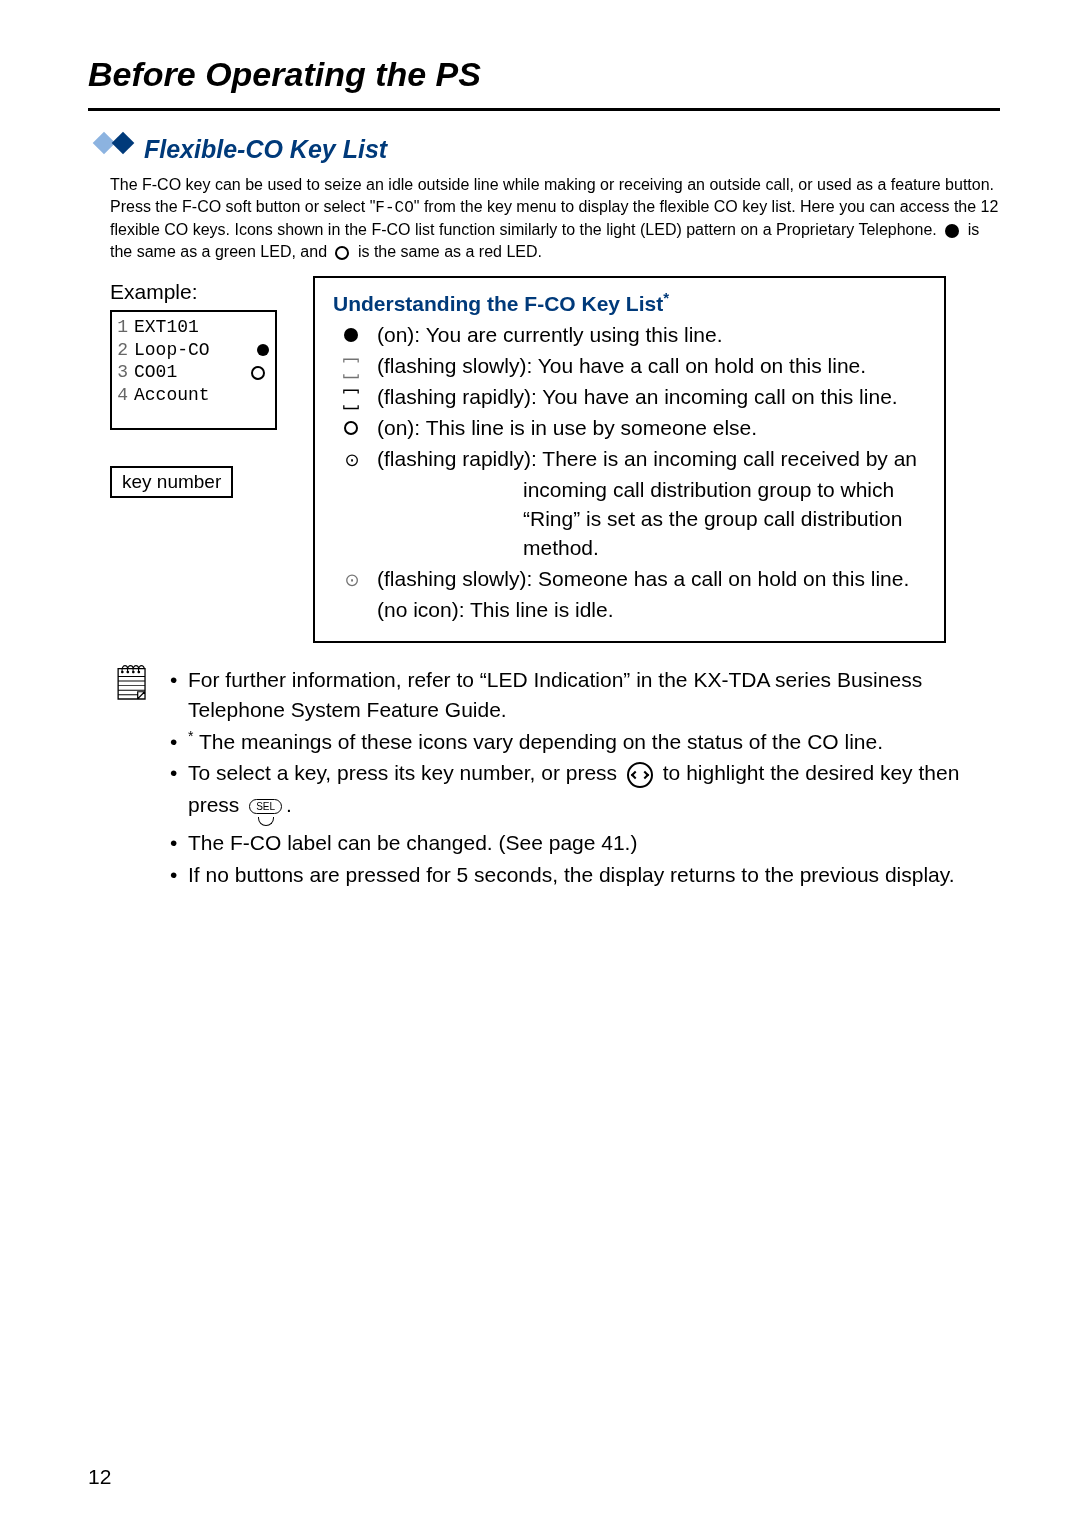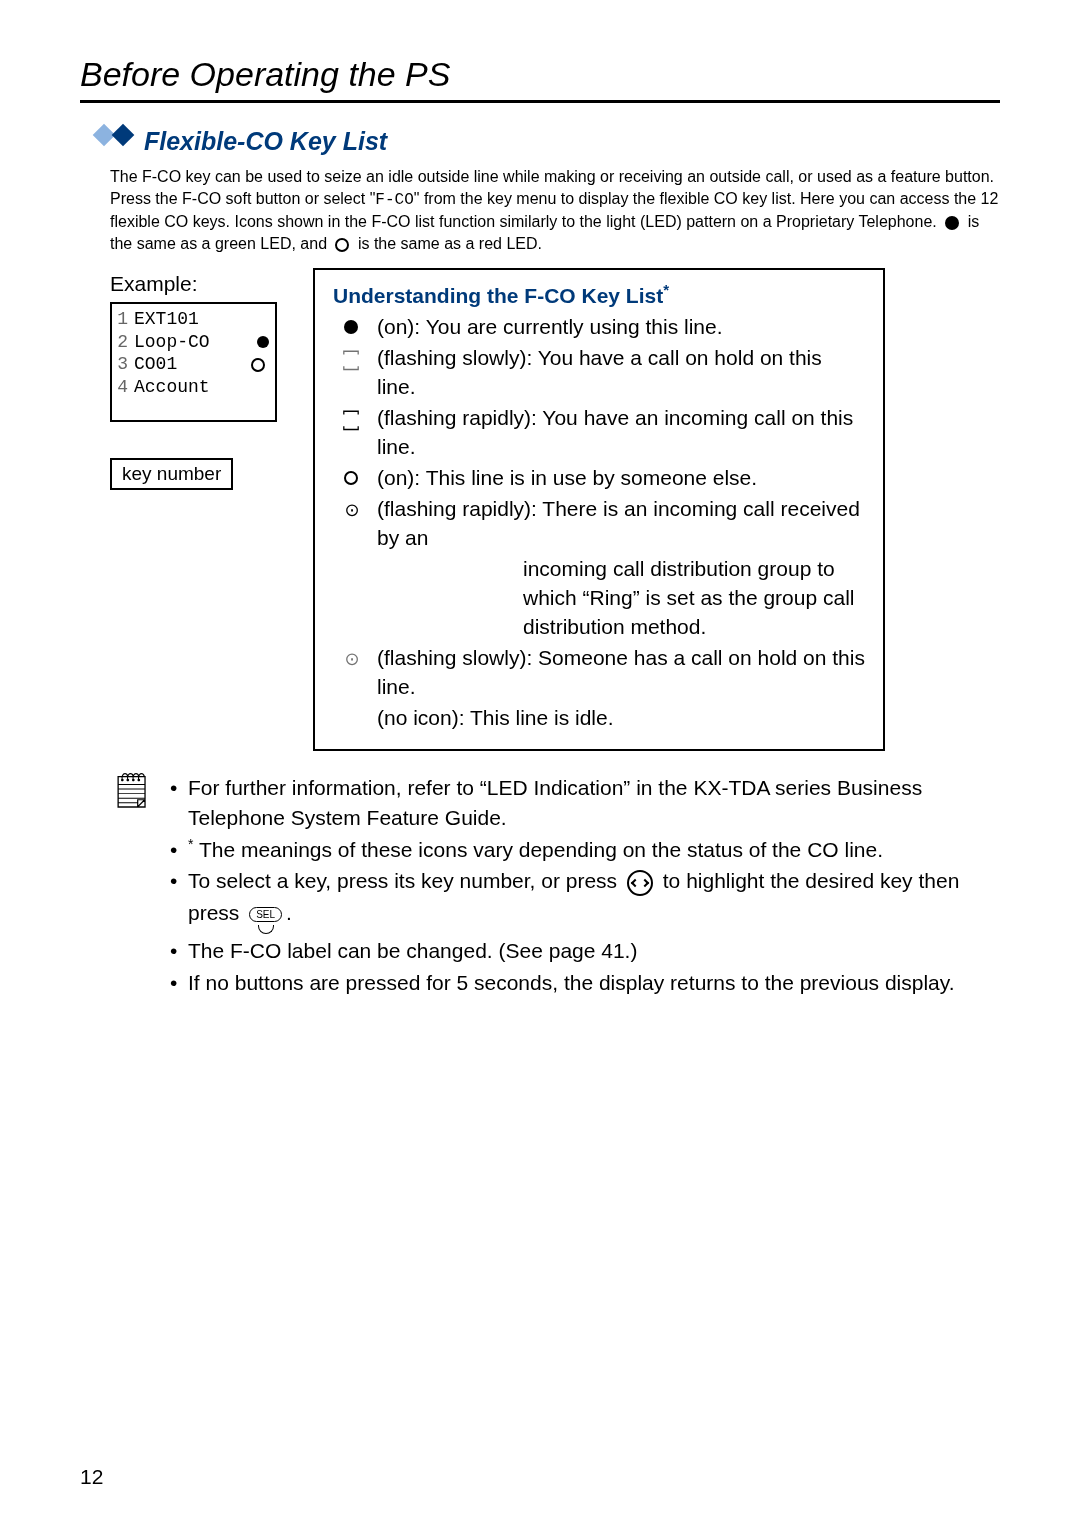--- a/index.html
+++ b/index.html
@@ -7,25 +7,25 @@
     width:1080px;
     min-height:1529px;
     box-sizing:border-box;
     padding:55px 80px 55px 80px;
     font-family:Arial, Helvetica, sans-serif;
     color:#000;
     position:relative;
   }
   .main-title{
     font-size:34px;
-    font-weight:normal;
+    font-weight:bold;
     font-style:italic;
     border-bottom:3px solid #000;
-    padding-bottom:6px;
-    margin:0 0 24px 0;
+    padding-bottom:14px;
+    margin:0 0 24px 8px;
   }
   .sub-row{
     display:flex;
     align-items:flex-start;
     gap:13px;
     margin:10px 0 10px 16px;
   }
   .sub-title{
     font-size:25px;
     font-weight:bold;
@@ -94,21 +94,21 @@
     font-size:19px;
     padding:3px 10px;
     margin-top:36px;
     display:inline-block;
   }
   .understanding{
     border:2px solid #000;
     padding:10px 18px 14px 18px;
     font-size:21px;
     line-height:1.38;
-    width:572px;
+    width:633px;
     box-sizing:border-box;
   }
   .understanding .ut-title{
     color:#003a7a;font-weight:bold;
   }
   .understanding .star{vertical-align:super;font-size:15px;}
   .ut-row{display:flex;gap:8px;align-items:flex-start;margin:2px 0;}
   .ut-row .icon{width:36px;flex:0 0 36px;text-align:center;line-height:1;margin-top:3px;}
   .ut-row .icon .dot{display:inline-block;width:14px;height:14px;border-radius:50%;background:#000;}
   .ut-row .icon .circ{display:inline-block;width:14px;height:14px;border-radius:50%;border:2px solid #000;box-sizing:border-box;}
@@ -148,21 +148,21 @@
     display:inline-block;border:1.5px solid #000;border-radius:8px;
     font-size:10px;padding:0 6px;line-height:13px;
   }
   .notes .sel .tail{
     display:block;width:14px;height:8px;border:1.5px solid #000;border-top:none;
     border-radius:0 0 10px 10px;margin:-1px auto 0 auto;
   }
   .page-number{
     position:absolute;
     bottom:40px;
-    left:80px;
+    left:88px;
     font-size:21px;
   }
 </style>
 </head>
 <body>
 
 <div class="page">
 
   <h1 class="main-title">Before Operating the PS</h1>
 

